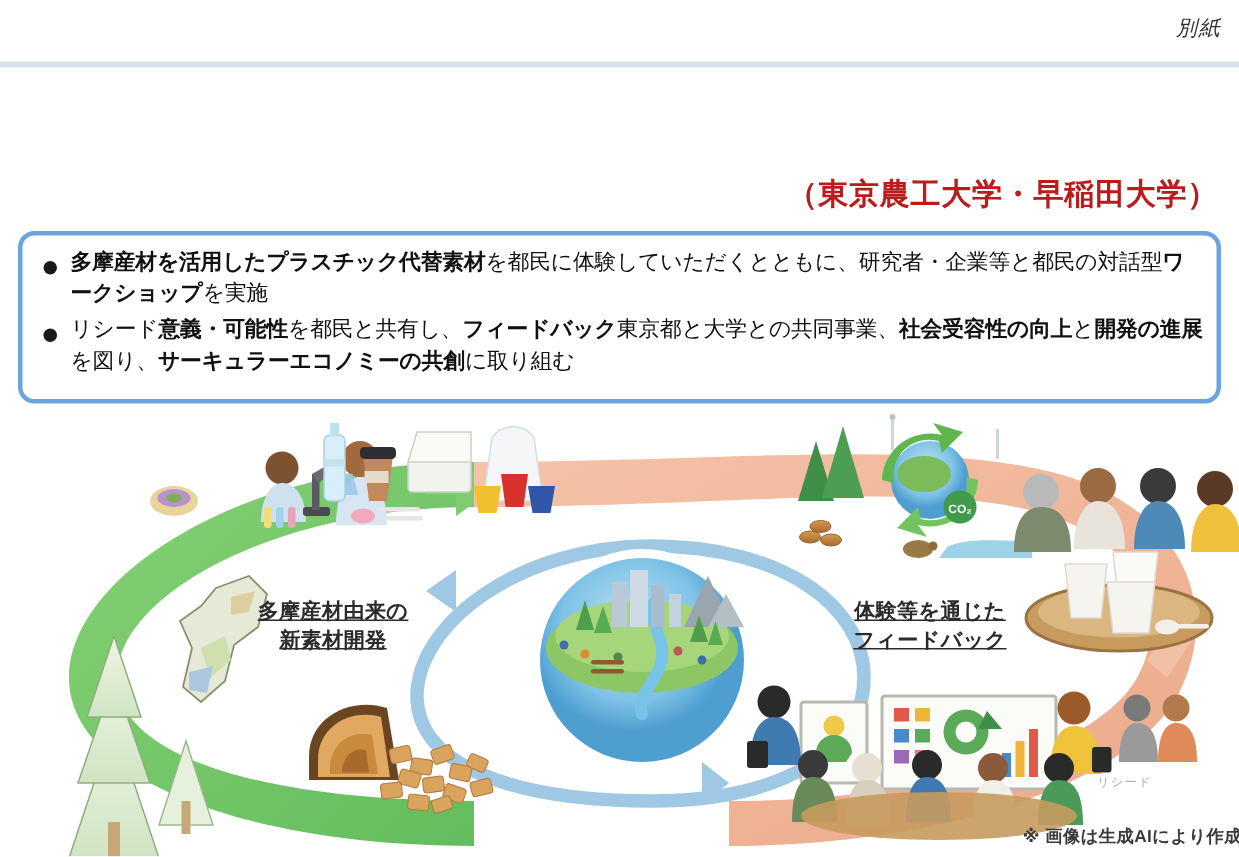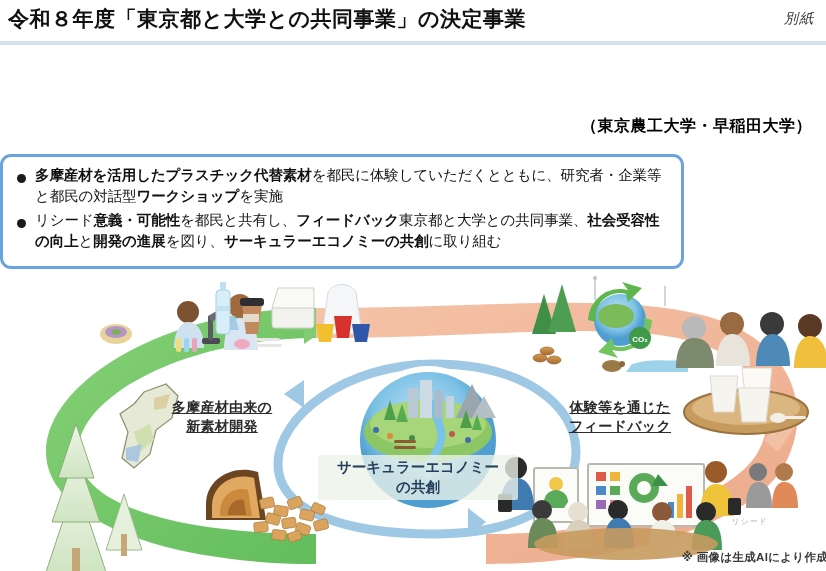--- a/index.html
+++ b/index.html
@@ -36,27 +36,27 @@
     -webkit-clip-path:polygon(0 0, 94.5% 0, 100% 50%, 94.5% 100%, 0 100%);
     clip-path:polygon(0 0, 94.5% 0, 100% 50%, 94.5% 100%, 0 100%);
   }
   .banner-text{
     position:absolute; left:16px; top:4px; width:740px;
     font-size:19.5px; font-weight:bold; color:#fff;
     line-height:1.42; letter-spacing:.2px;
   }
   .attrib{
     position:absolute; right:14px; top:116px;
-    font-size:16px; font-weight:bold; color:#000000;
+    font-size:20px; font-weight:bold; color:#b91c1c;
     letter-spacing:.5px;
   }
 
   
   .bulletbox{
-    position:absolute; left:0; top:154px; width:684px; height:115px;
+    position:absolute; left:12px; top:154px; width:802px; height:115px;
     border:3px solid #6aa3dd; border-radius:11px; background:#fff;
   }
   .blist{ position:absolute; left:10px; top:8px; right:8px; }
   .bline{ display:flex; align-items:flex-start; margin-bottom:2px; }
   .bdot{
     flex:0 0 auto; width:9px; height:9px; border-radius:50%;
     background:#1a1a1a; margin:9px 9px 0 4px;
   }
   .btxt{ font-size:14.5px; line-height:1.47; color:#111; letter-spacing:-.1px; }
   .btxt b{ font-weight:bold; }
@@ -90,21 +90,20 @@
     position:absolute; right:74px; bottom:44px;
     font-size:8px; color:rgba(150,150,150,.75); letter-spacing:1px;
   }
 </style>
 </head>
 <body>
 
 <div id="page">
 
   <div class="hdr">
-    <div class="hdr-title">令和８年度「東京都と大学との共同事業」の決定事業</div>
     <div class="hdr-side">別紙</div>
     <div class="hdr-rule"></div>
   </div>
 
   <div class="attrib">（東京農工大学・早稲田大学）</div>
 
   <div class="bulletbox">
     <div class="blist" id="bullet-list">
         <div class="bline">
           <span class="bdot"></span>
@@ -374,15 +373,14 @@
         <ellipse cx="610" cy="272" rx="92" ry="16" fill="#c79a5e" opacity=".9"></ellipse>
       </g>
     </svg>
 
     <div class="note">※ 画像は生成AIにより作成</div>
     <div class="wm-sub">リシード</div>
   </div>
 
   <div class="lbl lbl-left" id="lbl-left">多摩産材由来の<br>新素材開発</div>
   <div class="lbl lbl-right" id="lbl-right">体験等を通じた<br>フィードバック</div>
-  <div class="lbl-center" id="lbl-center">サーキュラーエコノミー<br>の共創</div>
 
 </div>
 
 </body></html>

